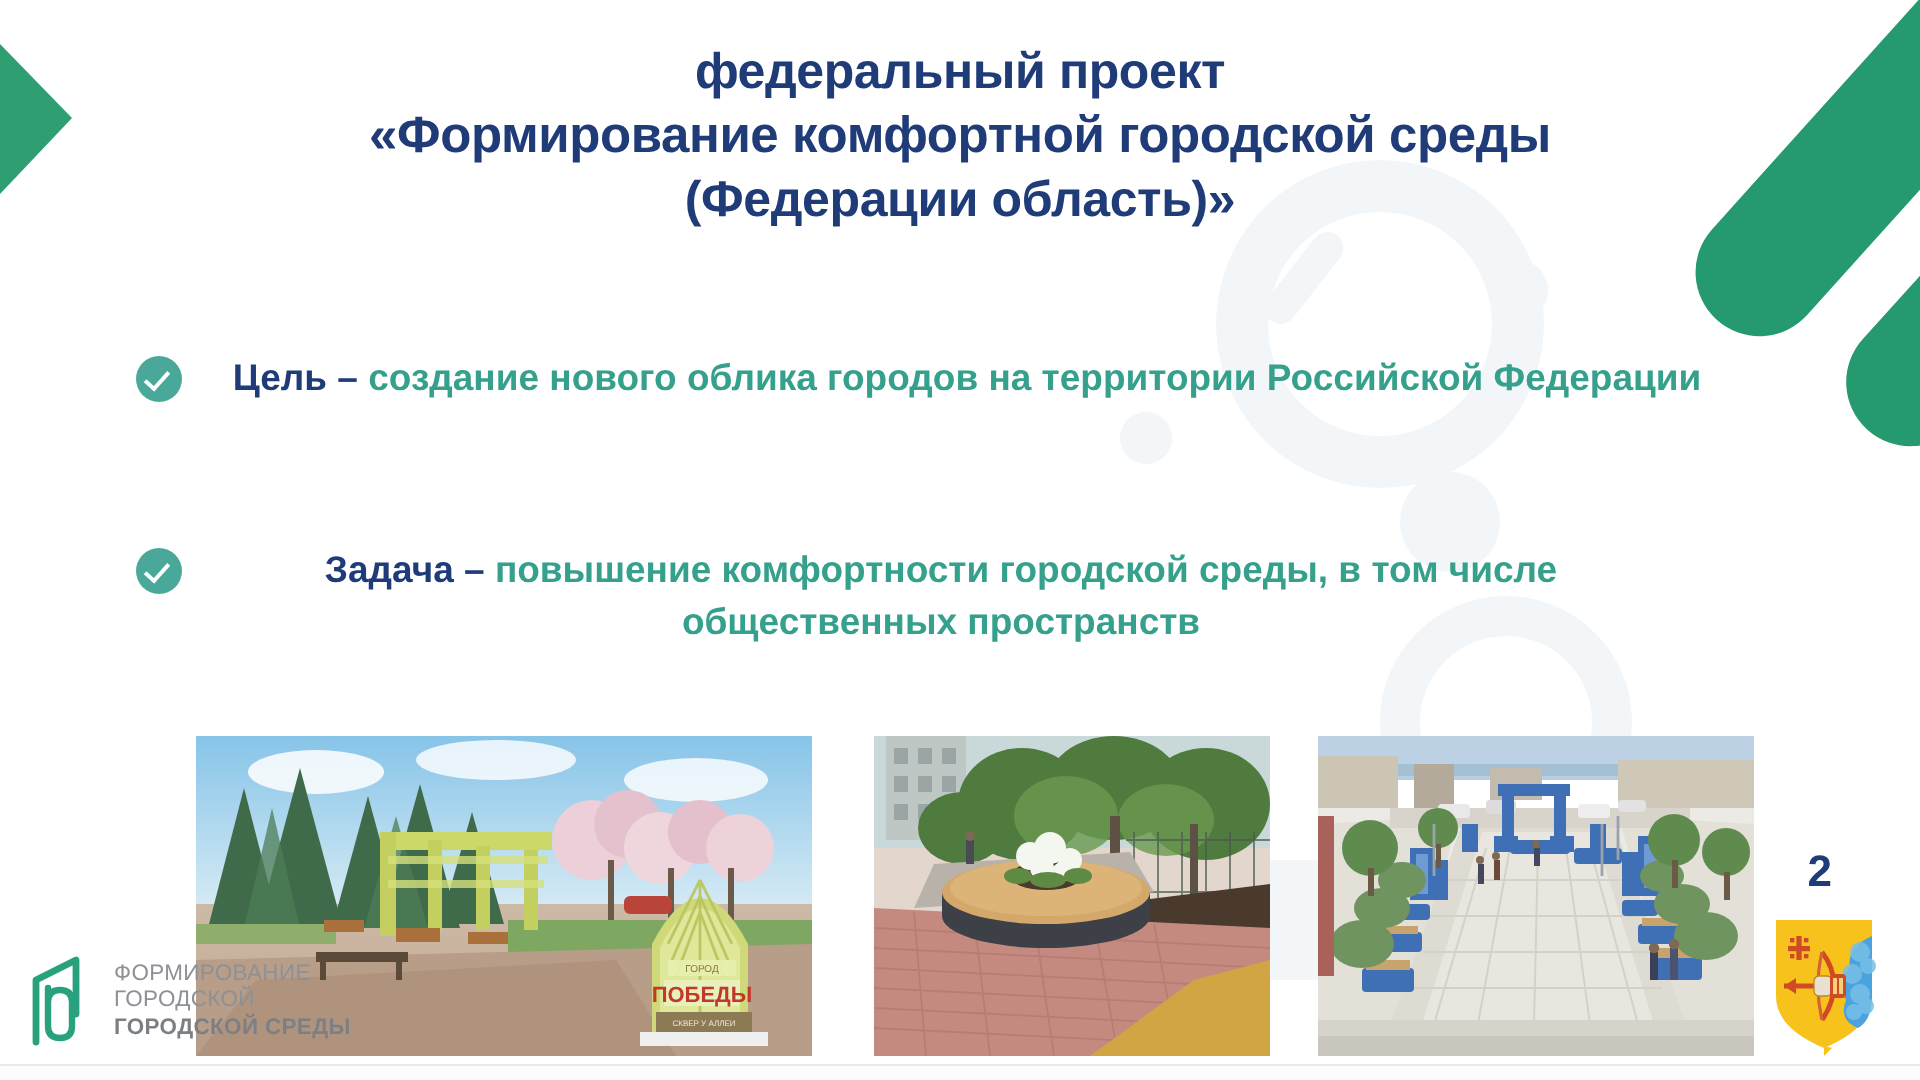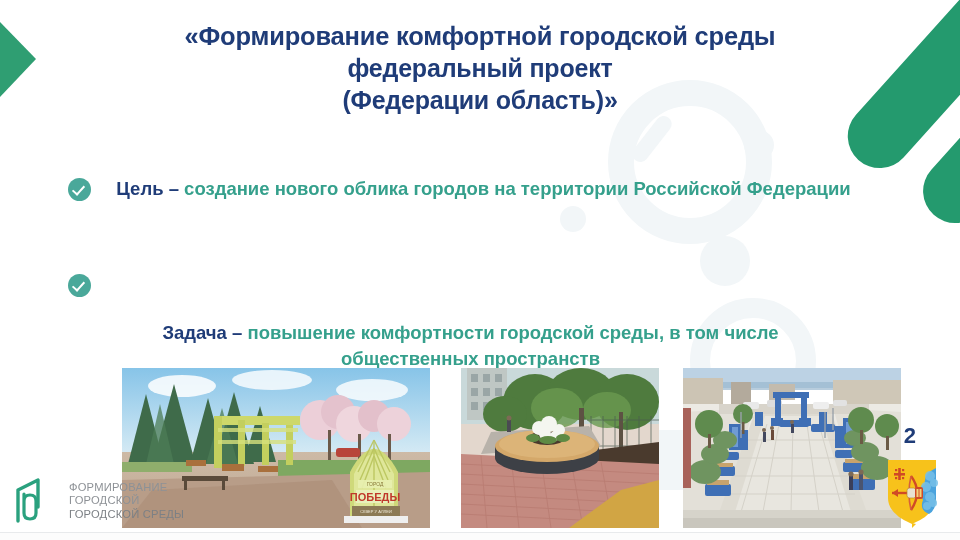--- a/index.html
+++ b/index.html
@@ -116,52 +116,51 @@
   .bullet-text {
     flex: 1 1 auto;
     text-align: center;
     font-weight: bold;
     font-size: 18.5px;
     line-height: 26px;
     color: #35a08c;
     padding: 0 14px 0 2px;
   }
   .bullet-text .kw { color: #1f3c78; }
-  .bullet.b-task .bullet-text { padding-right: 40px; margin-top: 48px; }
+  .bullet.b-task .bullet-text { padding-right: 40px; }
 
   
   .photo {
     position: absolute;
     overflow: hidden;
     background: #dfe3e0;
-    margin-left: 24px;
   }
   .photo.p1 { left: 98px; top: 368px; width: 308px; height: 160px; }
   .photo.p2 { left: 437px; top: 368px; width: 198px; height: 160px; }
   .photo.p3 { left: 659px; top: 368px; width: 218px; height: 160px; }
   .photo svg { display: block; width: 100%; height: 100%; }
 
   
   .brand-logo {
     position: absolute;
     left: 14px;
     top: 477px;
     display: flex;
     align-items: center;
   }
   .brand-mark { flex: 0 0 auto; width: 34px; height: 48px; }
   .brand-words {
-    margin-left: 21px;
+    margin-left: 9px;
     color: #8d9196;
     font-size: 11.2px;
     line-height: 13.6px;
     letter-spacing: 0.2px;
   }
   .brand-words .w1, .brand-words .w2 { display: block; font-weight: normal; }
-  .brand-words .w3 { display: block; font-weight: normal; color: #7c8085; }
+  .brand-words .w3 { display: block; font-weight: bold; color: #7c8085; }
 
   
   .page-num {
     position: absolute;
     right: 44px;
     top: 423px;
     color: #1f3c78;
     font-size: 22px;
     font-weight: bold;
   }
@@ -203,22 +202,22 @@
   <div class="watermark wm-dot" style="left:560px; top:206px; width:26px; height:26px;"></div>
   <div class="watermark wm-dot" style="left:700px; top:236px; width:50px; height:50px;"></div>
   <div class="watermark wm-ring" style="left:690px; top:298px; width:86px; height:86px; border-width:20px;"></div>
   <div class="watermark wm-dot" style="left:600px; top:430px; width:120px; height:60px; border-radius:60px;"></div>
 
   <div class="tri-left"></div>
   <div class="green-bar b1"></div>
   <div class="green-bar b2"></div>
 
   <div class="title">
+    <span class="ln ln1">федеральный проект</span>
     <span class="ln ln2">«Формирование комфортной городской среды</span>
-    <span class="ln ln1">федеральный проект</span>
     <span class="ln ln3">(Федерации область)»</span>
   </div>
 
   <div class="bullet b-goal">
     <span class="check-icon"></span>
     <div class="bullet-text">
       <span class="kw">Цель</span><span class="kw"> – </span><span>создание нового облика городов на территории Российской Федерации</span>
     </div>
   </div>
 

